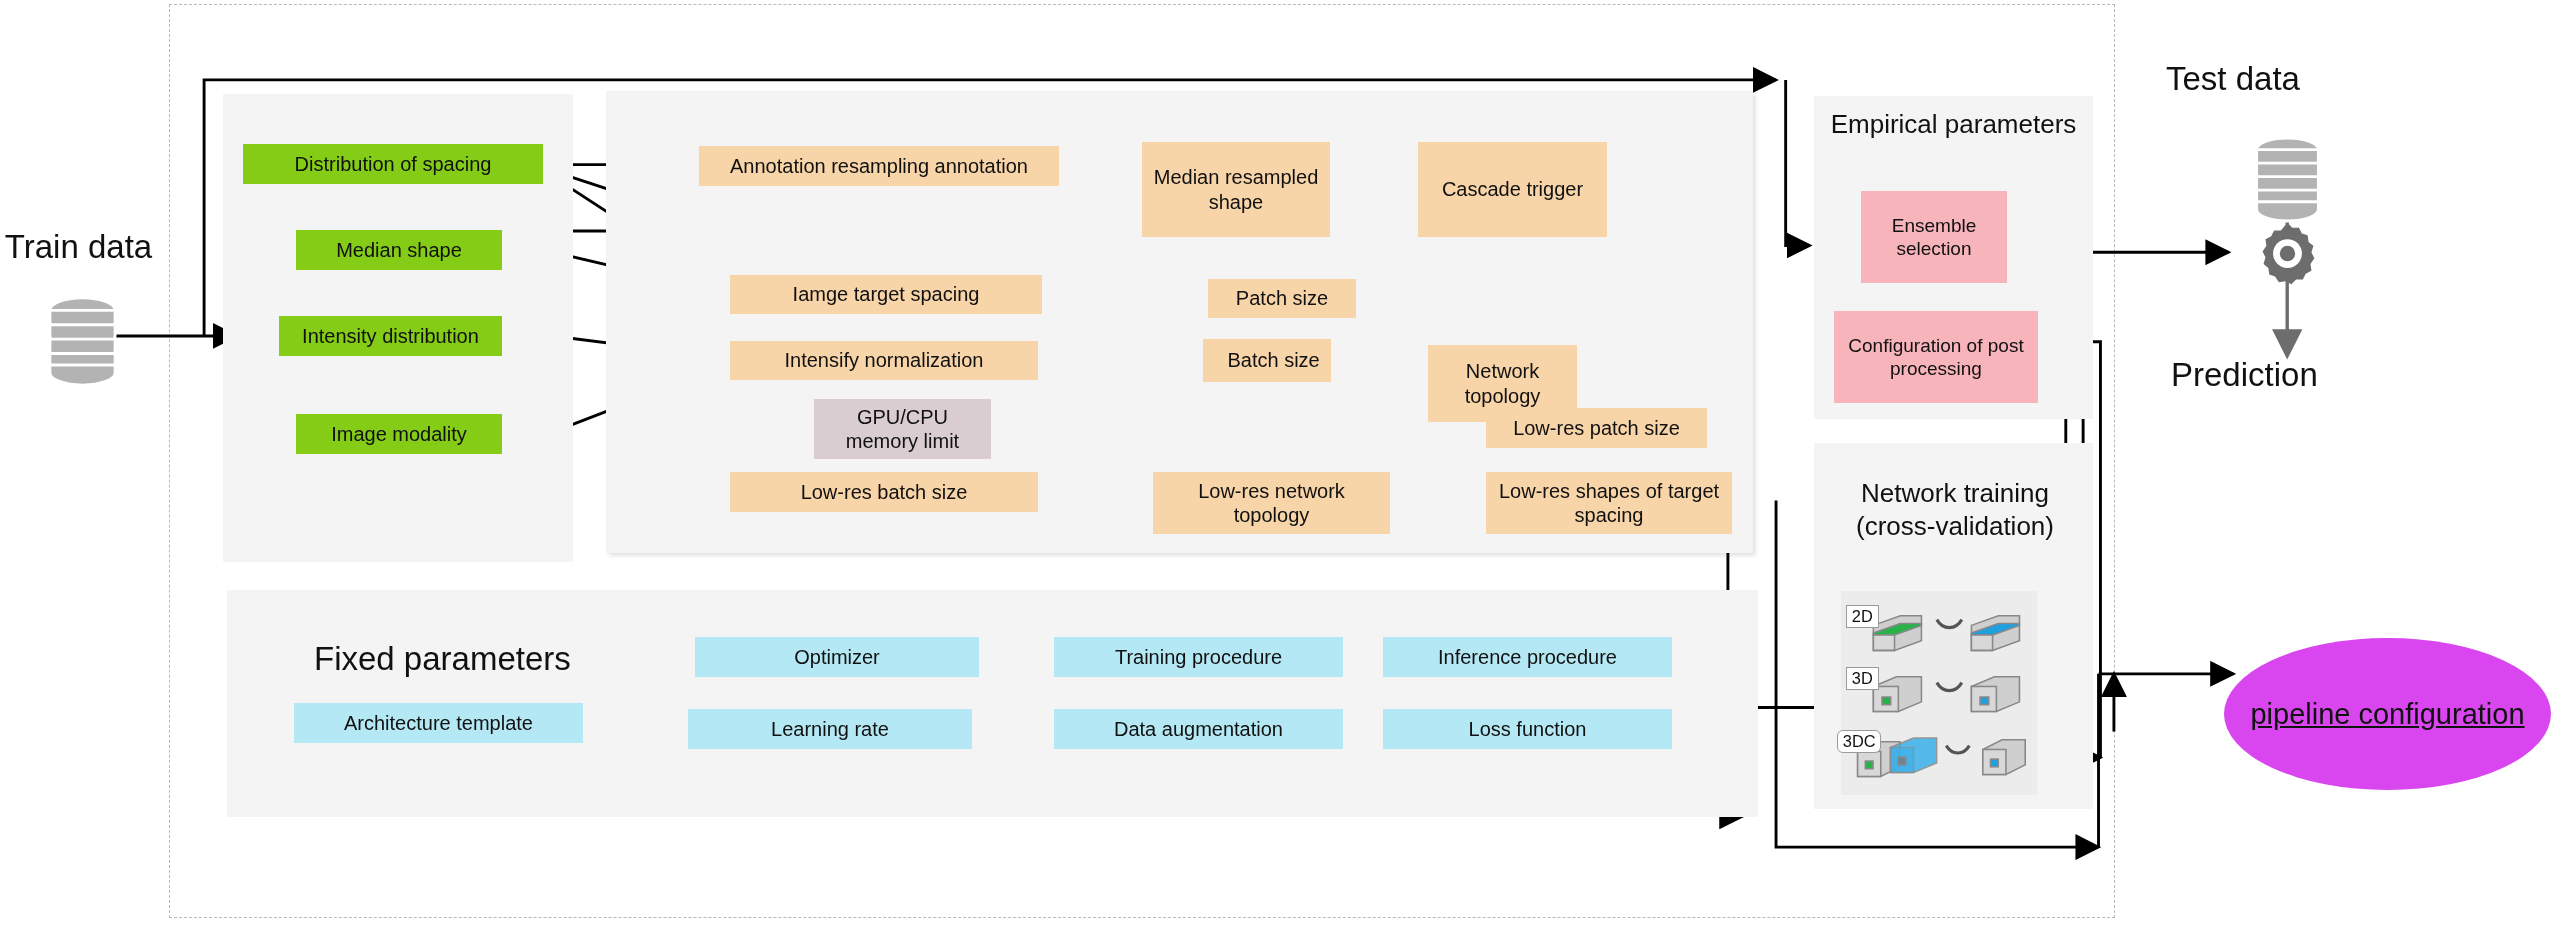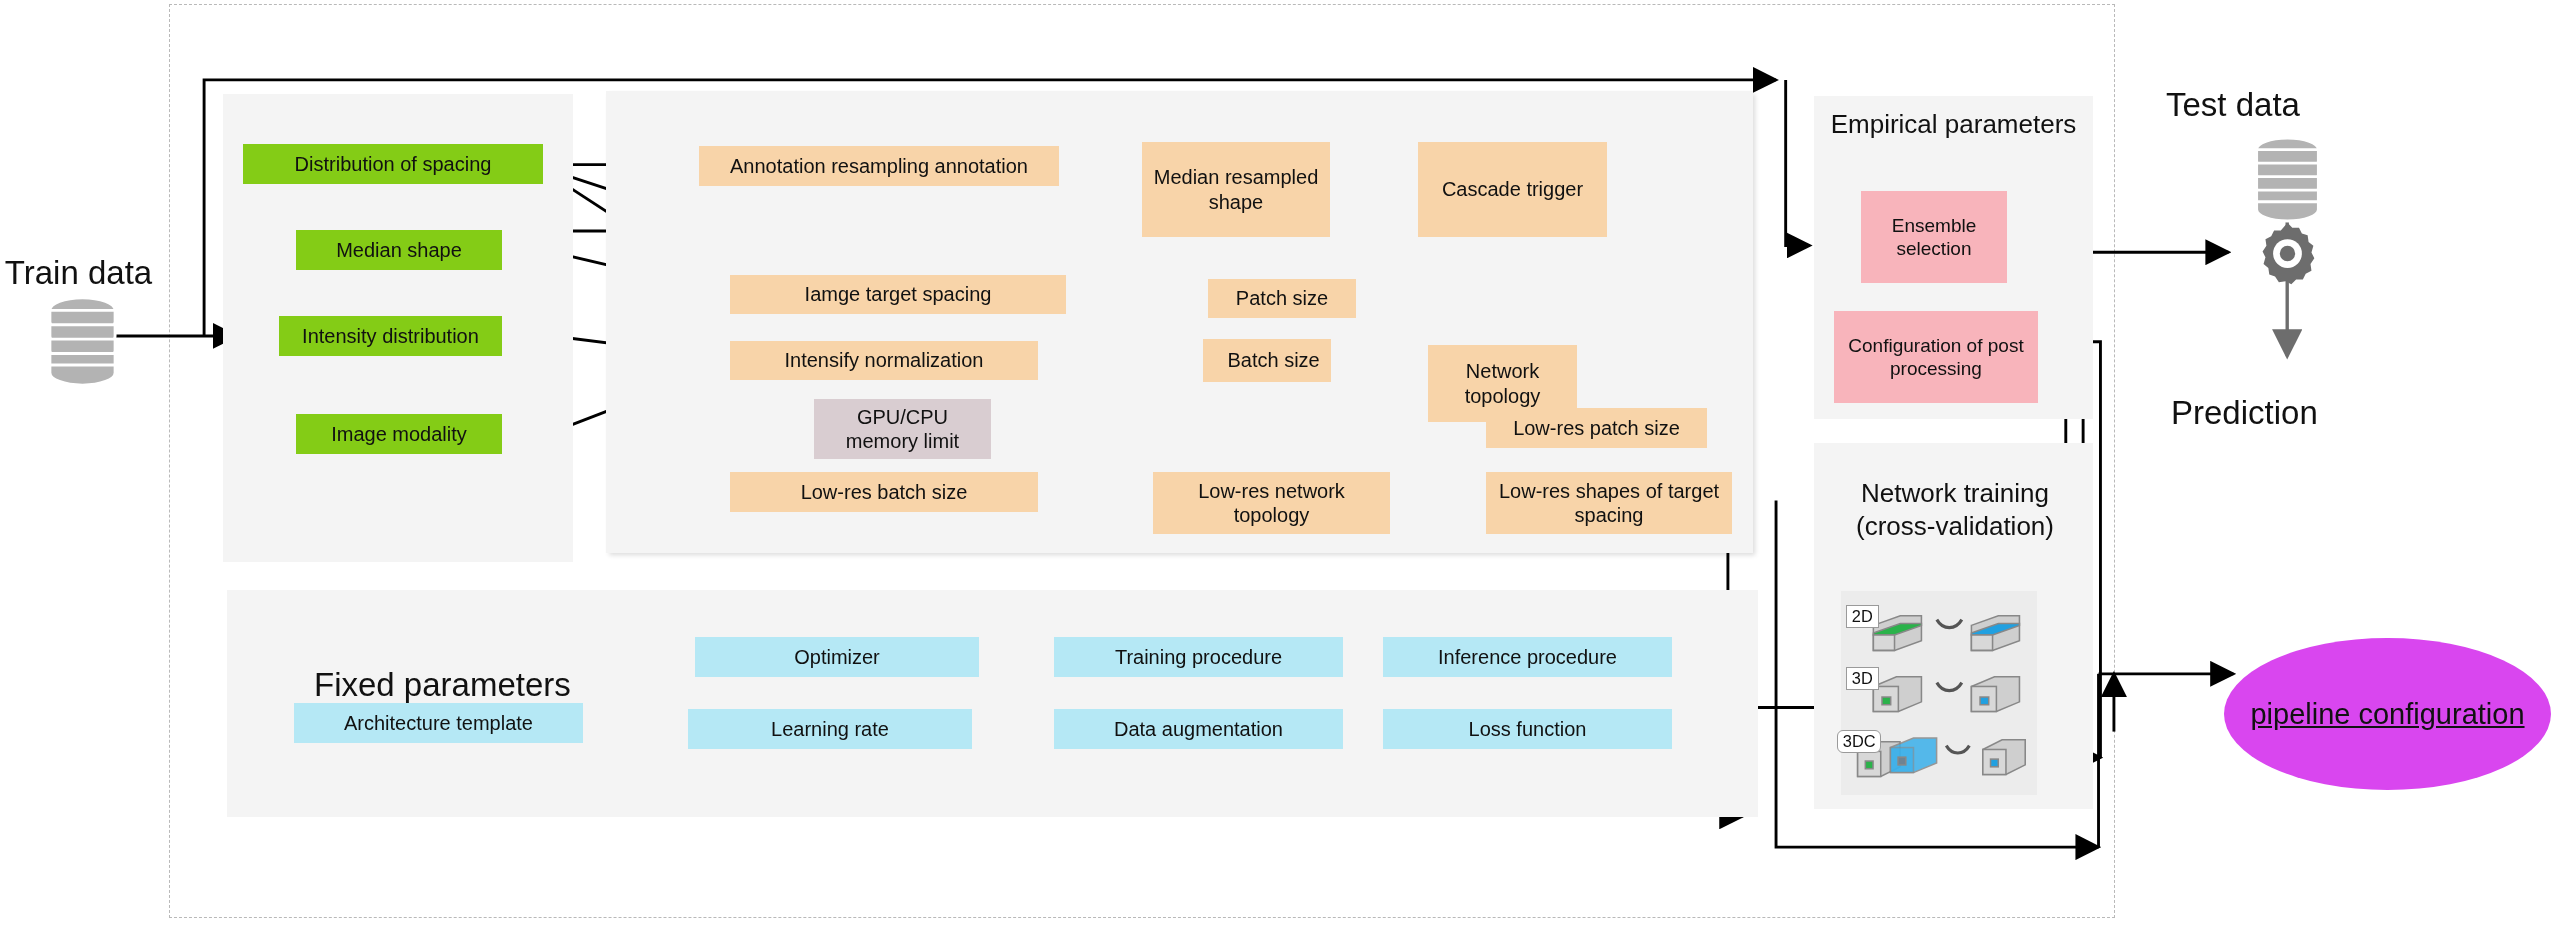--- a/index.html
+++ b/index.html
@@ -18,21 +18,21 @@
   .blue   {background:#84cc16;}
   .orange {background:#f8d4a9;}
   .grey   {background:#d9cdd1;}
   .pink   {background:#f8b4bb;}
   .cyan   {background:#b5e8f5;}
 
   .ellipse{position:absolute;border-radius:50%;background:#d946ef;display:flex;
            align-items:center;justify-content:center;text-align:center;
            font-size:29px;line-height:1.25;color:#111;text-decoration:underline;}
 
-  .bigtext{position:absolute;font-size:33px;color:#111;white-space:nowrap;margin-top:26px;}
+  .bigtext{position:absolute;font-size:33px;color:#111;white-space:nowrap;}
   .midtext{position:absolute;font-size:26px;color:#111;white-space:nowrap;text-align:center;}
 
   svg.wires{position:absolute;left:0;top:0;width:2576px;height:927px;pointer-events:none;}
 
   .nettile{position:absolute;background:#ececec;}
   .dimtag{position:absolute;background:#fff;border:1.4px solid #9a9a9a;
           font-size:16.4px;padding:0px 4.8px;line-height:1.25;color:#111;z-index:4;}
 
   .dbicon{position:absolute;}
   .gearicon{position:absolute;}
@@ -179,21 +179,21 @@
   </div>
   <div class="nbox blue" style="left:296px;top:414px;width:206px;height:40px;">
     <span>Image modality</span>
   </div>
 
   <div class="panel panel-shadow" style="left:606px;top:91px;width:1147px;height:462px;"></div>
 
   <div class="nbox orange" style="left:699px;top:146px;width:360px;height:40px;">
     <span>Annotation resampling annotation</span>
   </div>
-  <div class="nbox orange" style="left:730px;top:275px;width:336px;height:39px;">
+  <div class="nbox orange" style="left:730px;top:275px;width:312px;height:39px;">
     <span>Iamge target spacing</span>
   </div>
   <div class="nbox orange" style="left:730px;top:341px;width:308px;height:39px;">
     <span>Intensify normalization</span>
   </div>
   <div class="nbox grey" style="left:814px;top:399px;width:177px;height:60px;">
     <span>GPU/CPU memory limit</span>
   </div>
 
   <div class="nbox orange" style="left:1142px;top:142px;width:188px;height:95px;">
@@ -327,20 +327,20 @@
       <path d="M11,69 v8 a32,12 0 0 0 64,0 v-8 z"></path>
     </g>
   </svg>
   <svg class="gearicon" style="left:2253px;top:219px;width:69px;height:69px;" viewBox="0 0 72 72">
     <g fill="#6d6d6d">
       <path d="M36,4 l5,5 h7 l3,6 l6,2 l1,7 l5,4 l-2,7 l3,6 l-4,6 l1,7 l-6,3 l-3,6 h-7 l-5,5 l-6,-3 l-7,1 l-4,-6 l-6,-2 l-1,-7 l-5,-4 l2,-7 l-3,-6 l4,-6 l-1,-7 l6,-3 l3,-6 h7 z"></path>
       <circle cx="36" cy="36" r="15" fill="#ffffff"></circle>
       <circle cx="36" cy="36" r="8" fill="#6d6d6d"></circle>
     </g>
   </svg>
-  <div class="bigtext" style="left:2171px;top:368px;text-align:right;">Prediction</div>
+  <div class="bigtext" style="left:2171px;top:356px;text-align:right;">Prediction</div>
 
   <div class="ellipse" style="left:2224px;top:638px;width:327px;height:152px;">
     <span>pipeline configuration</span>
   </div>
 
 </div>
 
 
 </body></html>

